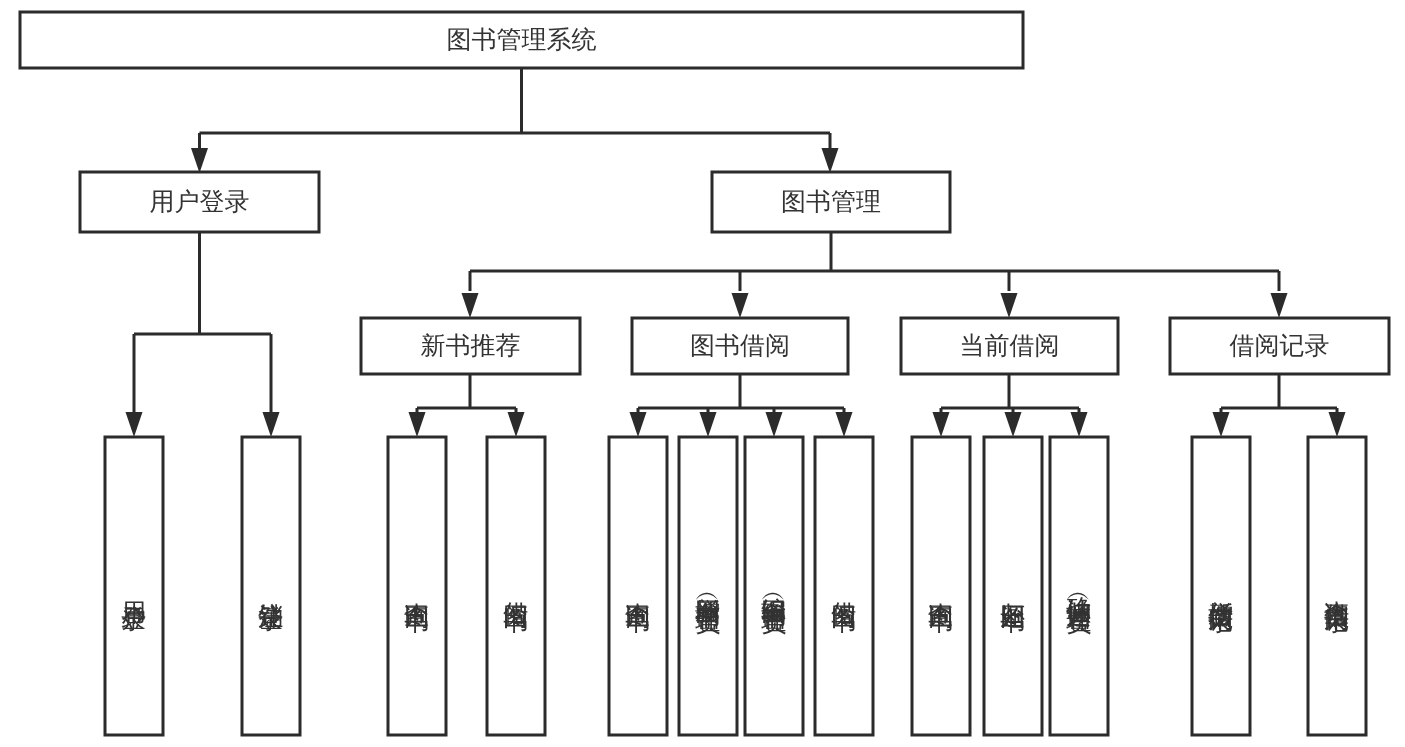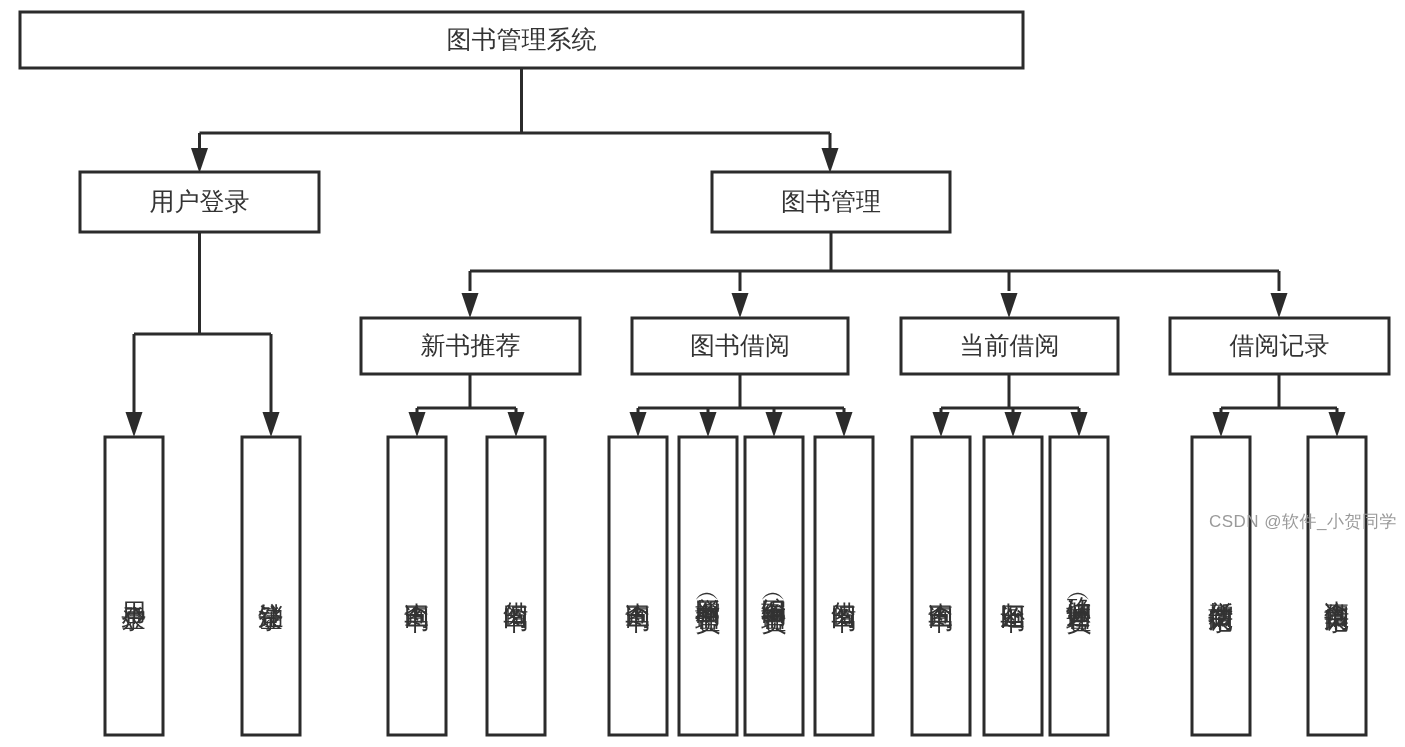--- a/index.html
+++ b/index.html
@@ -269,15 +269,14 @@
       <rect class="node-rect" x="1308" y="437" width="58" height="298"></rect>
       <foreignObject class="vlabel-fo" x="1308" y="437" width="58" height="298">
         <div xmlns="http://www.w3.org/1999/xhtml" class="vlabel-box">
           <span class="vlabel-text">查询借阅记录</span>
         </div>
       </foreignObject>
     </g>
 
   </svg>
 
-  <div class="watermark">CSDN @软件_小贺同学</div>
 
 </div>
 
 </body></html>

